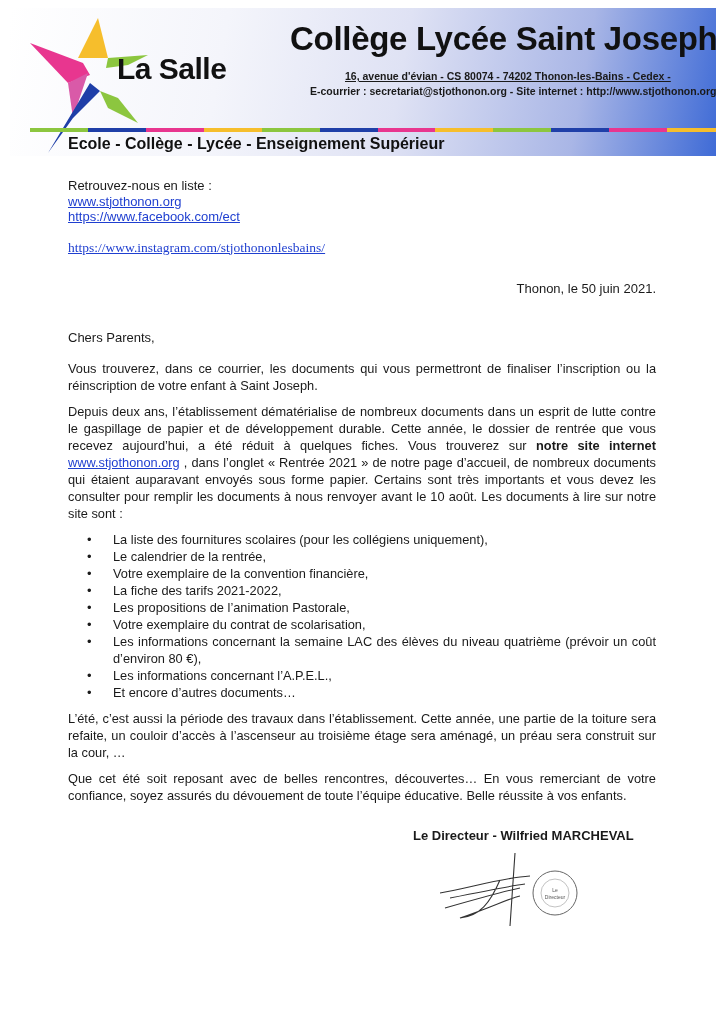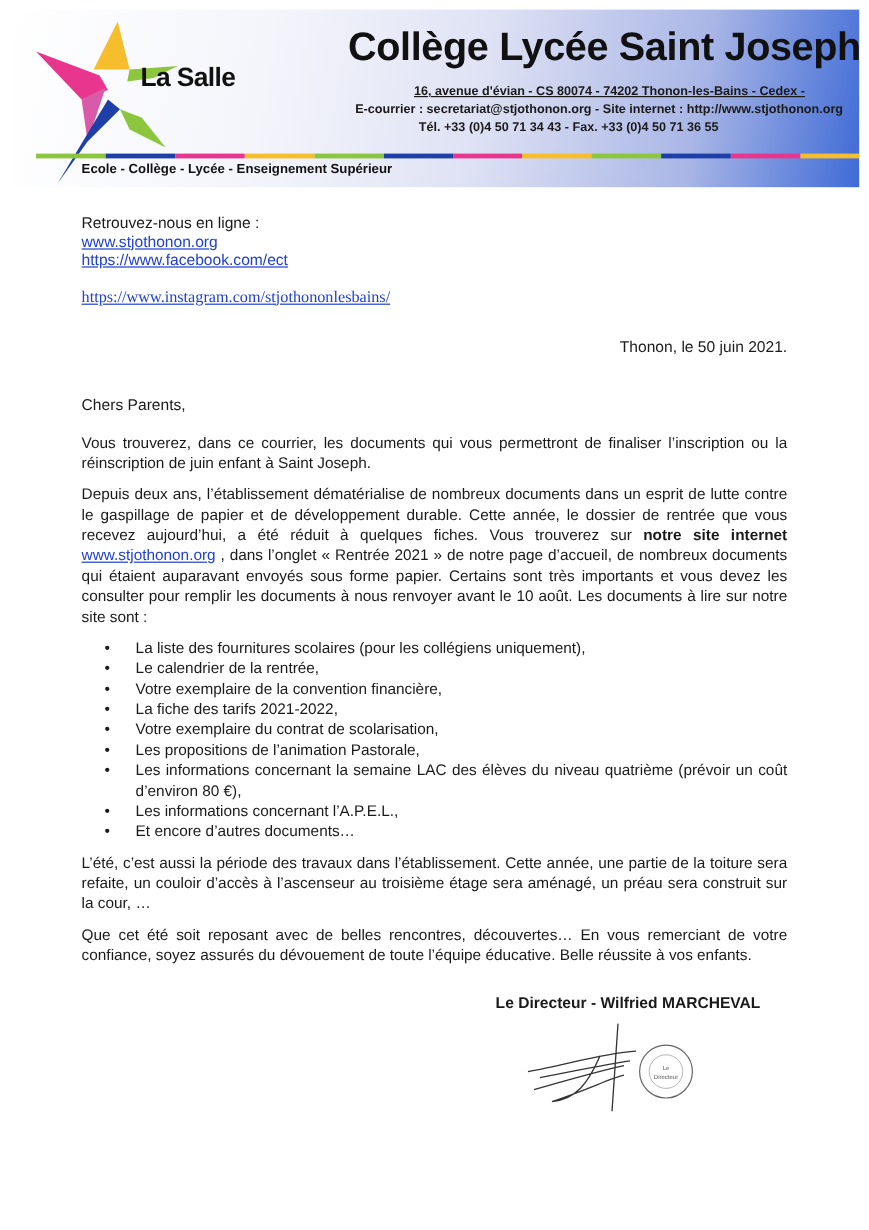--- a/index.html
+++ b/index.html
@@ -2,29 +2,29 @@
 <html><head>
 <meta charset="utf-8">
 <style>
   html, body { margin:0; padding:0; background:#ffffff; }
   body { width:724px; height:1025px; position:relative; overflow:hidden;
          font-family:"Liberation Sans", sans-serif; color:#1a1a1a; }
   .banner { position:absolute; left:10px; top:8px; width:706px; height:148px;
             background:linear-gradient(100deg,#ffffff 0%,#f4f5fb 30%,#dfe2f4 55%,#a9b6e6 80%,#3f6bd6 100%);
             overflow:hidden; }
   .banner-star { position:absolute; left:18px; top:5px; width:130px; height:140px; }
-  .banner-lasalle { position:absolute; left:107px; top:44px; font-size:22px; font-weight:bold; color:#111; letter-spacing:-0.5px; }
+  .banner-lasalle { position:absolute; left:107px; top:44px; font-size:30px; font-weight:bold; color:#111; letter-spacing:-0.5px; }
   .banner-thonon { position:absolute; left:152px; top:84px; font-size:20px; font-weight:bold; color:#111; }
   .banner-stripe { position:absolute; left:20px; top:120px; width:695px; height:4px; display:flex; }
   .banner-stripe span { flex:1; }
-  .banner-tagline { position:absolute; left:58px; top:127px; font-size:11px; font-weight:bold; color:#111; }
+  .banner-tagline { position:absolute; left:58px; top:127px; font-size:16px; font-weight:bold; color:#111; }
   .banner-title { position:absolute; left:280px; top:12px; font-size:33px; font-weight:bold; color:#111; letter-spacing:-0.3px; white-space:nowrap; }
   .banner-line { position:absolute; font-size:10.5px; font-weight:bold; color:#1a1a1a; white-space:nowrap; }
   .bl1 { left:335px; top:62px;text-decoration:underline; }
-  .bl2 { left:286px; top:77px; }
+  .bl2 { left:300px; top:77px; }
   .bl3 { left:339px; top:92px; }
 
   .links { position:absolute; left:68px; top:178px; font-size:13px; line-height:15.5px; }
   .links a { color:#1f3fd0; text-decoration:underline; display:block; }
   .links .serif { font-family:"Liberation Serif", serif; font-size:13.5px;margin-top:15px; }
 
   .date { position:absolute; right:68px; top:281px; font-size:13px; }
   .greeting { position:absolute; left:68px; top:330px; font-size:13px; }
 
   .body { position:absolute; left:68px; top:360px; width:588px; font-size:12.8px; line-height:17px; text-align:justify; }
@@ -61,43 +61,42 @@
       <span style="background: rgb(246, 190, 44);"></span>
       <span style="background: rgb(140, 198, 63);"></span>
       <span style="background: rgb(31, 63, 168);"></span>
       <span style="background: rgb(232, 54, 143);"></span>
       <span style="background: rgb(246, 190, 44);"></span>
     </div>
   <div class="banner-tagline">Ecole - Collège - Lycée - Enseignement Supérieur</div>
   <div class="banner-title">Collège Lycée Saint Joseph</div>
   <div class="banner-line bl1">16, avenue d'évian - CS 80074 - 74202 Thonon-les-Bains - Cedex -</div>
   <div class="banner-line bl2">E-courrier : secretariat@stjothonon.org  - Site internet : http://www.stjothonon.org</div>
-  <div class="banner-line bl3">Tél. +33 (0)4 50 71 34 43 - Fax. +33 (0)4 50 71 36 55</div>
 </div>
 
 <div class="links">
-  <div>Retrouvez-nous en ligne :</div>
+  <div>Retrouvez-nous en liste :</div>
   <a>www.stjothonon.org</a>
   <a>https://www.facebook.com/ect</a>
   <a class="serif">https://www.instagram.com/stjothononlesbains/</a>
 </div>
 
 <div class="date">Thonon, le 50 juin 2021.</div>
 <div class="greeting">Chers Parents,</div>
 
 <div class="body">
-  <p>Vous trouverez, dans ce courrier, les documents qui vous permettront de finaliser l’inscription ou la réinscription de juin enfant à Saint Joseph.</p>
+  <p>Vous trouverez, dans ce courrier, les documents qui vous permettront de finaliser l’inscription ou la réinscription de votre enfant à Saint Joseph.</p>
   <p><span>Depuis deux ans, l’établissement dématérialise de nombreux documents dans un esprit de lutte contre le gaspillage de papier et de développement durable. Cette année, le dossier de rentrée que vous recevez aujourd’hui, a été réduit à quelques fiches. Vous trouverez sur </span><b>notre site internet</b> <a>www.stjothonon.org</a><span> , dans l’onglet « Rentrée 2021 » de notre page d’accueil, de nombreux documents qui étaient auparavant envoyés sous forme papier. Certains sont très importants et vous devez les consulter pour remplir les documents à nous renvoyer avant le 10 août. Les documents à lire sur notre site sont :</span></p>
   <ul>
     <li>La liste des fournitures scolaires (pour les collégiens uniquement),</li>
     <li>Le calendrier de la rentrée,</li>
     <li>Votre exemplaire de la convention financière,</li>
     <li>La fiche des tarifs 2021-2022,</li>
+    <li>Les propositions de l’animation Pastorale,</li>
     <li>Votre exemplaire du contrat de scolarisation,</li>
-    <li>Les propositions de l’animation Pastorale,</li>
     <li>Les informations concernant la semaine LAC des élèves du niveau quatrième (prévoir un coût d’environ 80 €),</li>
     <li>Les informations concernant l’A.P.E.L.,</li>
     <li>Et encore d’autres documents…</li>
   </ul>
   <p>L’été, c’est aussi la période des travaux dans l’établissement. Cette année, une partie de la toiture sera refaite, un couloir d’accès à l’ascenseur au troisième étage sera aménagé, un préau sera construit sur la cour, …</p>
   <p>Que cet été soit reposant avec de belles rencontres, découvertes…  En vous remerciant de votre confiance, soyez assurés du dévouement de toute l’équipe éducative. Belle réussite à vos enfants.</p>
 </div>
 
 <div class="signature-name">Le Directeur - Wilfried MARCHEVAL</div>
 

